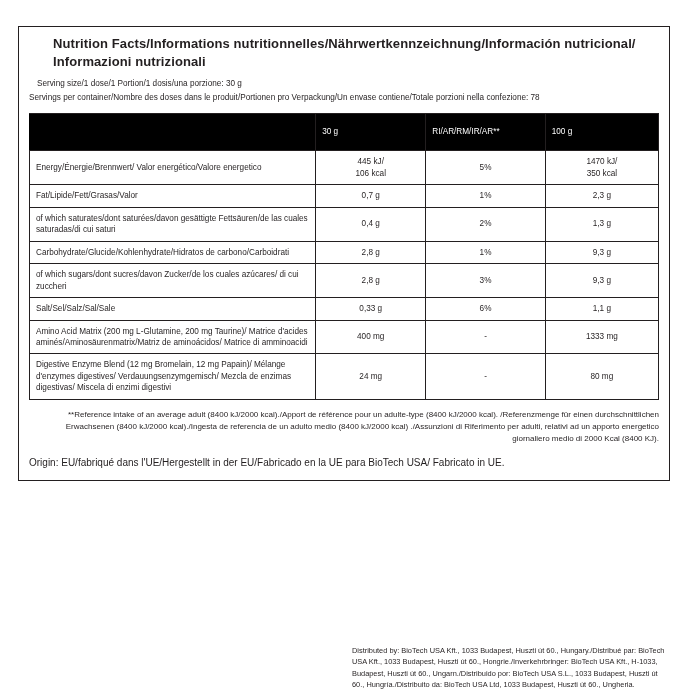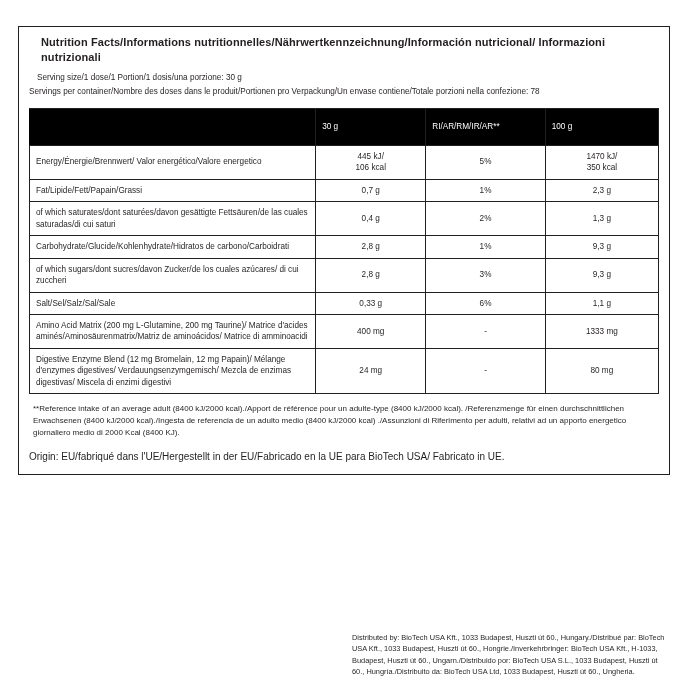--- a/index.html
+++ b/index.html
@@ -20,25 +20,25 @@
     position: absolute;
     left: 18px;
     top: 26px;
     width: 652px;
     border: 1px solid #231f20;
     box-sizing: border-box;
     padding: 8px 10px 10px 10px;
   }
 
   .title {
-    font-size: 11px;
+    font-size: 13px;
     font-weight: bold;
     line-height: 1.38;
     letter-spacing: 0.1px;
-    margin: 0 0 7px 4px;
+    margin: 0 0 7px 16px;
     padding-left: 8px;
   }
 
   .serving-line {
     font-size: 8.2px;
     line-height: 1.42;
     margin: 0 0 2px 8px;
   }
   .serving-block {
     font-size: 8.2px;
@@ -76,32 +76,33 @@
   col.c-a    { width: 17.5%; }
   col.c-b    { width: 19%; }
   col.c-c    { width: 18%; }
 
   td.name { text-align: left; }
   td.val  { text-align: center; }
 
   .footnote {
     font-size: 8px;
     line-height: 1.5;
-    margin: 9px 0 0 4px;
+    margin: 9px 0 0 11px;
+    text-align: right;
   }
   .origin {
     font-size: 10px;
     line-height: 1.5;
     margin: 10px 0 0 0;
   }
 
   .distributed {
     position: absolute;
     left: 352px;
-    top: 632px;
+    top: 645px;
     width: 320px;
     font-size: 7.4px;
     line-height: 1.52;
     text-align: left;
   }
 </style>
 </head>
 <body>
 
 <div class="panel">
@@ -129,21 +130,21 @@
     <tbody>
       <tr>
         <td class="name">Energy/Énergie/Brennwert/ Valor energético/Valore energetico</td>
         <td class="val" style="white-space:pre-line">445 kJ/
 106 kcal</td>
         <td class="val">5%</td>
         <td class="val" style="white-space:pre-line">1470 kJ/
 350 kcal</td>
       </tr>
       <tr>
-        <td class="name">Fat/Lipide/Fett/Papain/Grassi</td>
+        <td class="name">Fat/Lipide/Fett/Grasas/Valor</td>
         <td class="val">0,7 g</td>
         <td class="val">1%</td>
         <td class="val">2,3 g</td>
       </tr>
       <tr>
         <td class="name">of which saturates/dont saturées/davon gesättigte Fettsäuren/de las cuales saturadas/di cui saturi</td>
         <td class="val">0,4 g</td>
         <td class="val">2%</td>
         <td class="val">1,3 g</td>
       </tr>

